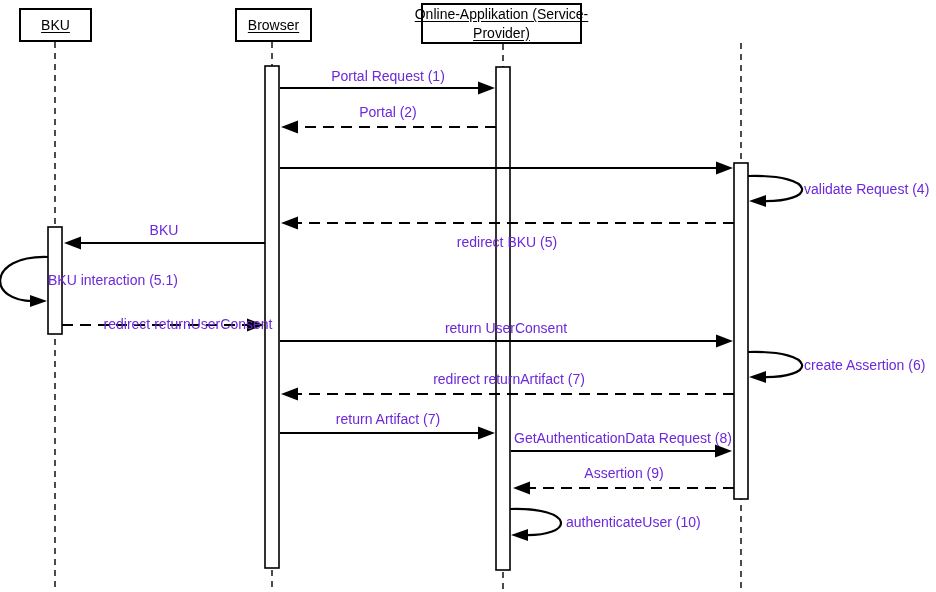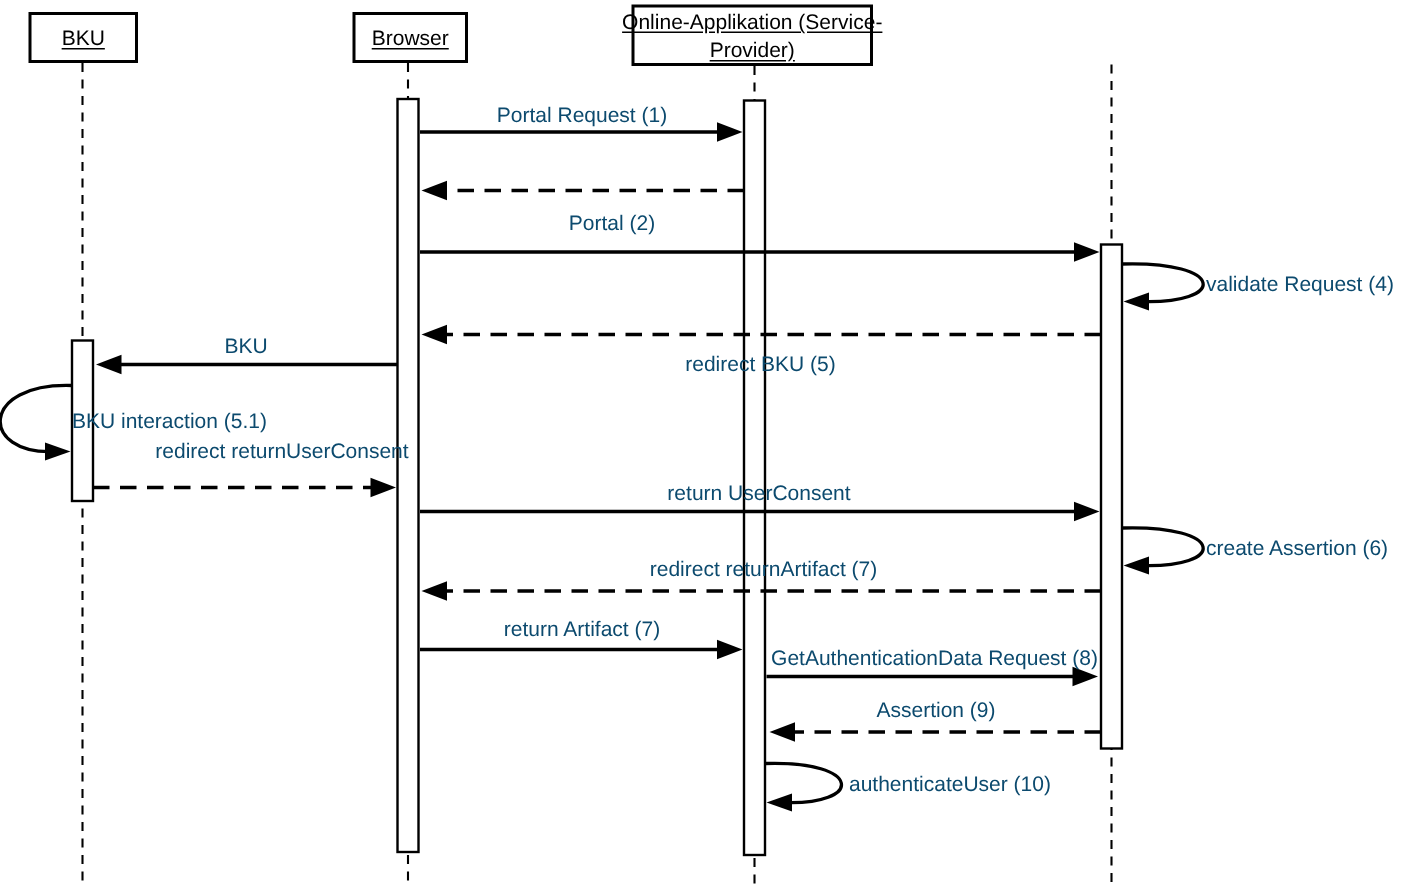--- a/index.html
+++ b/index.html
@@ -30,21 +30,21 @@
   .actor-line {
     text-decoration: underline;
     text-underline-offset: 2px;
     white-space: nowrap;
   }
   .msg-label {
     position: absolute;
     font-size: 14px;
     line-height: 16px;
     white-space: nowrap;
-    color: #0c4a6e;
+    color: #6d28d9;
   }
   .anchor-middle { transform: translateX(-50%); }
 </style>
 </head>
 <body>
 
 <div class="stage">
   <svg width="936" height="592" viewBox="0 0 936 592">
       <line x1="55" y1="42" x2="55" y2="592" stroke="#000000" stroke-width="1.4" stroke-dasharray="6 5"></line>
       <line x1="272" y1="42" x2="272" y2="592" stroke="#000000" stroke-width="1.4" stroke-dasharray="6 5"></line>
@@ -110,26 +110,26 @@
         <line x1="734" y1="488" x2="526" y2="488" stroke="#000000" stroke-width="2.2" stroke-dasharray="11 7"></line>
         <polygon points="513,488 530,481.5 530,494.5" fill="#000000"></polygon>
       </g>
       <g>
         <path d="M 510 509 C 575.8 507, 575.8 537, 522 535" fill="none" stroke="#000000" stroke-width="2.2"></path>
         <polygon points="511,535 528,529 528,541" fill="#000000"></polygon>
       </g>
     </svg>
   <div class="labels-layer">
       <div class="msg-label anchor-middle" style="left: 388px; top: 68px;">Portal Request (1)</div>
-      <div class="msg-label anchor-middle" style="left: 408px; top: 104px; margin-top: 36px;">Portal (2)</div>
+      <div class="msg-label anchor-middle" style="left: 388px; top: 104px;">Portal (2)</div>
       <div class="msg-label" style="left: 804px; top: 181px;">validate Request (4)</div>
       <div class="msg-label anchor-middle" style="left: 507px; top: 201px; margin-top: 33px;">redirect BKU (5)</div>
       <div class="msg-label anchor-middle" style="left: 164px; top: 222px;">BKU</div>
       <div class="msg-label" style="left: 0; top: 272px; margin-left: 48px;">BKU interaction (5.1)</div>
-      <div class="msg-label anchor-middle" style="left: 164px; top: 292px; padding-left: 48px;">redirect returnUserConsent</div>
+      <div class="msg-label anchor-middle" style="left: 164px; top: 316px; padding-left: 48px;">redirect returnUserConsent</div>
       <div class="msg-label anchor-middle" style="left: 506px; top: 320px;">return UserConsent</div>
       <div class="msg-label" style="left: 804px; top: 357px;">create Assertion (6)</div>
       <div class="msg-label anchor-middle" style="left: 509px; top: 371px;">redirect returnArtifact (7)</div>
       <div class="msg-label anchor-middle" style="left: 388px; top: 411px;">return Artifact (7)</div>
       <div class="msg-label anchor-middle" style="left: 623px; top: 430px;">GetAuthenticationData Request (8)</div>
       <div class="msg-label anchor-middle" style="left: 624px; top: 465px;">Assertion (9)</div>
       <div class="msg-label" style="left: 566px; top: 514px;">authenticateUser (10)</div>
       <div class="actor-box" style="left: 19px; top: 8px; width: 73px; height: 34px;">
         <span class="actor-line">BKU</span>
       </div>

